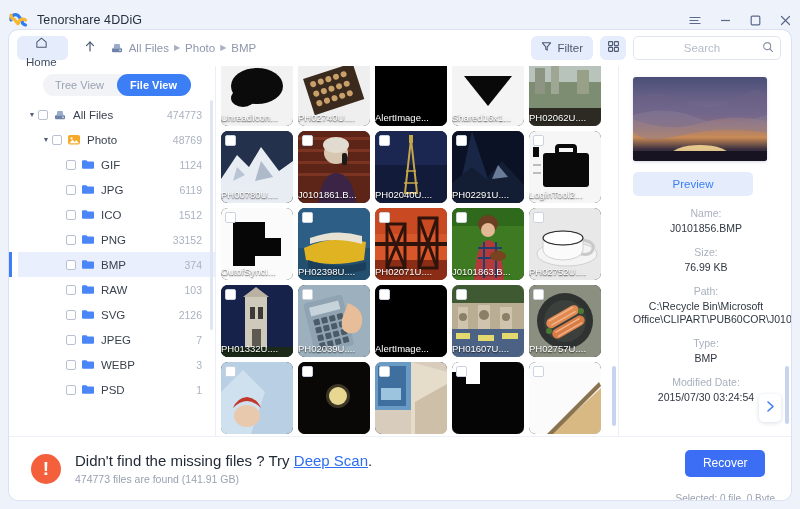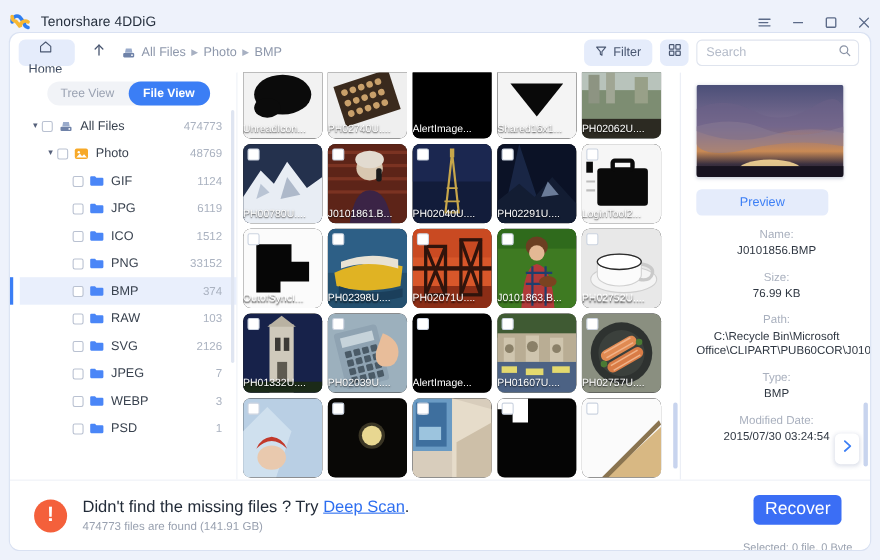--- a/index.html
+++ b/index.html
@@ -63,21 +63,21 @@
   .grid-btn {
     width: 26px; height: 24px; border-radius: 6px; background: #e5ecfb;
     display: flex; align-items: center; justify-content: center;
   }
   .search-box {
     width: 148px; height: 24px; background: #fff; border: 1px solid #dfe4ee;
     border-radius: 5px; display: flex; align-items: center; padding: 0 6px 0 8px;
   }
   .search-box input {
     border: 0; outline: 0; font-size: 11.5px; color: #3d4a60; width: 120px;
-    font-family: "Liberation Sans", sans-serif; background: transparent;
+    font-family: "Liberation Sans", sans-serif; background: transparent; text-align: center;
   }
   .search-box input::placeholder { color: #b4bbc9; }
 
   
   .sidebar {
     position: absolute; left: 9px; top: 36px; width: 198px; height: 370px;
     background: #fff; border-right: 1px solid #eaeef6;
   }
   .viewtoggle {
     margin: 8px auto 6px; width: 148px; height: 22px; background: #f1f3f7;
@@ -181,21 +181,21 @@
     color: #fff; display: flex; align-items: center; justify-content: center;
     font-size: 19px; font-weight: bold; flex: none;
   }
   .foot-text { margin-left: 14px; }
   .foot-main { font-size: 15px; color: #222b38; }
   .foot-main a { color: #2d6ef0; text-decoration: underline; }
   .foot-sub { font-size: 10.5px; color: #99a1b0; margin-top: 4px; }
   .foot-right { margin-left: auto; text-align: center; }
   .recover-btn {
     width: 80px; height: 27px; background: #3b6ef5; border-radius: 5px; color: #fff;
-    font-size: 16px; display: flex; align-items: center; justify-content: center;
+    font-size: 12px; display: flex; align-items: center; justify-content: center;
     margin: 16px auto;
   }
   .sel-text { font-size: 10px; color: #9aa2b0; margin-top: 6px; }
 </style>
 </head>
 <body>
 
 <div class="titlebar">
   <div class="logo">
     <svg width="22" height="22" viewBox="0 0 22 22">

